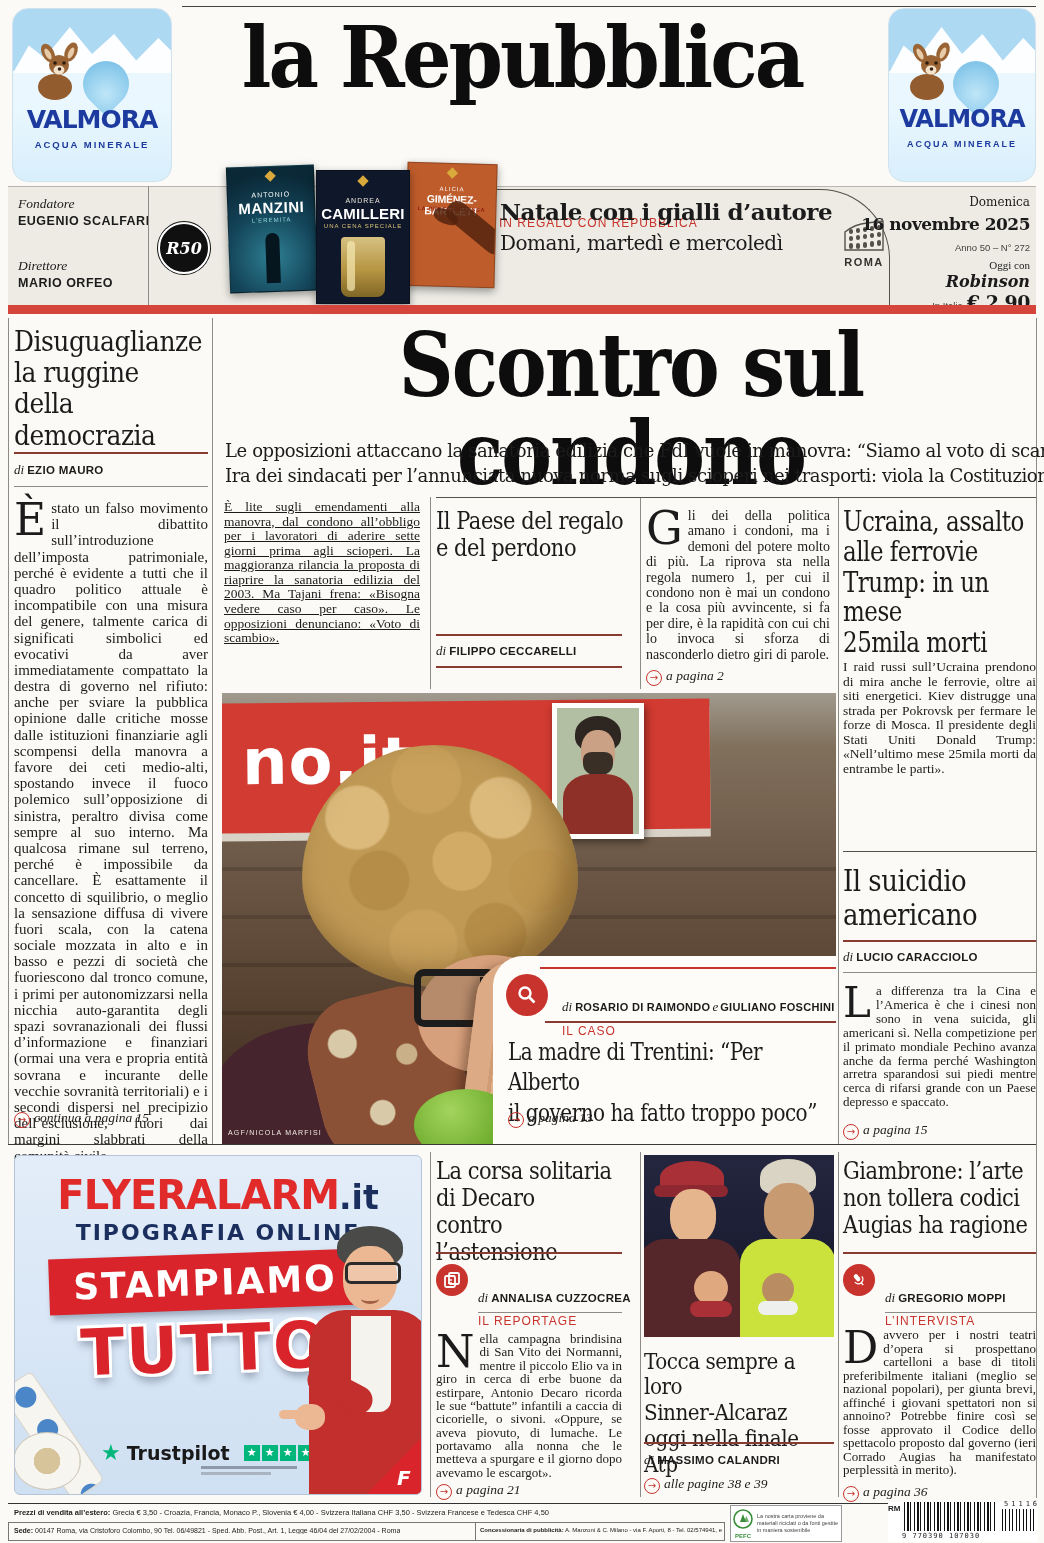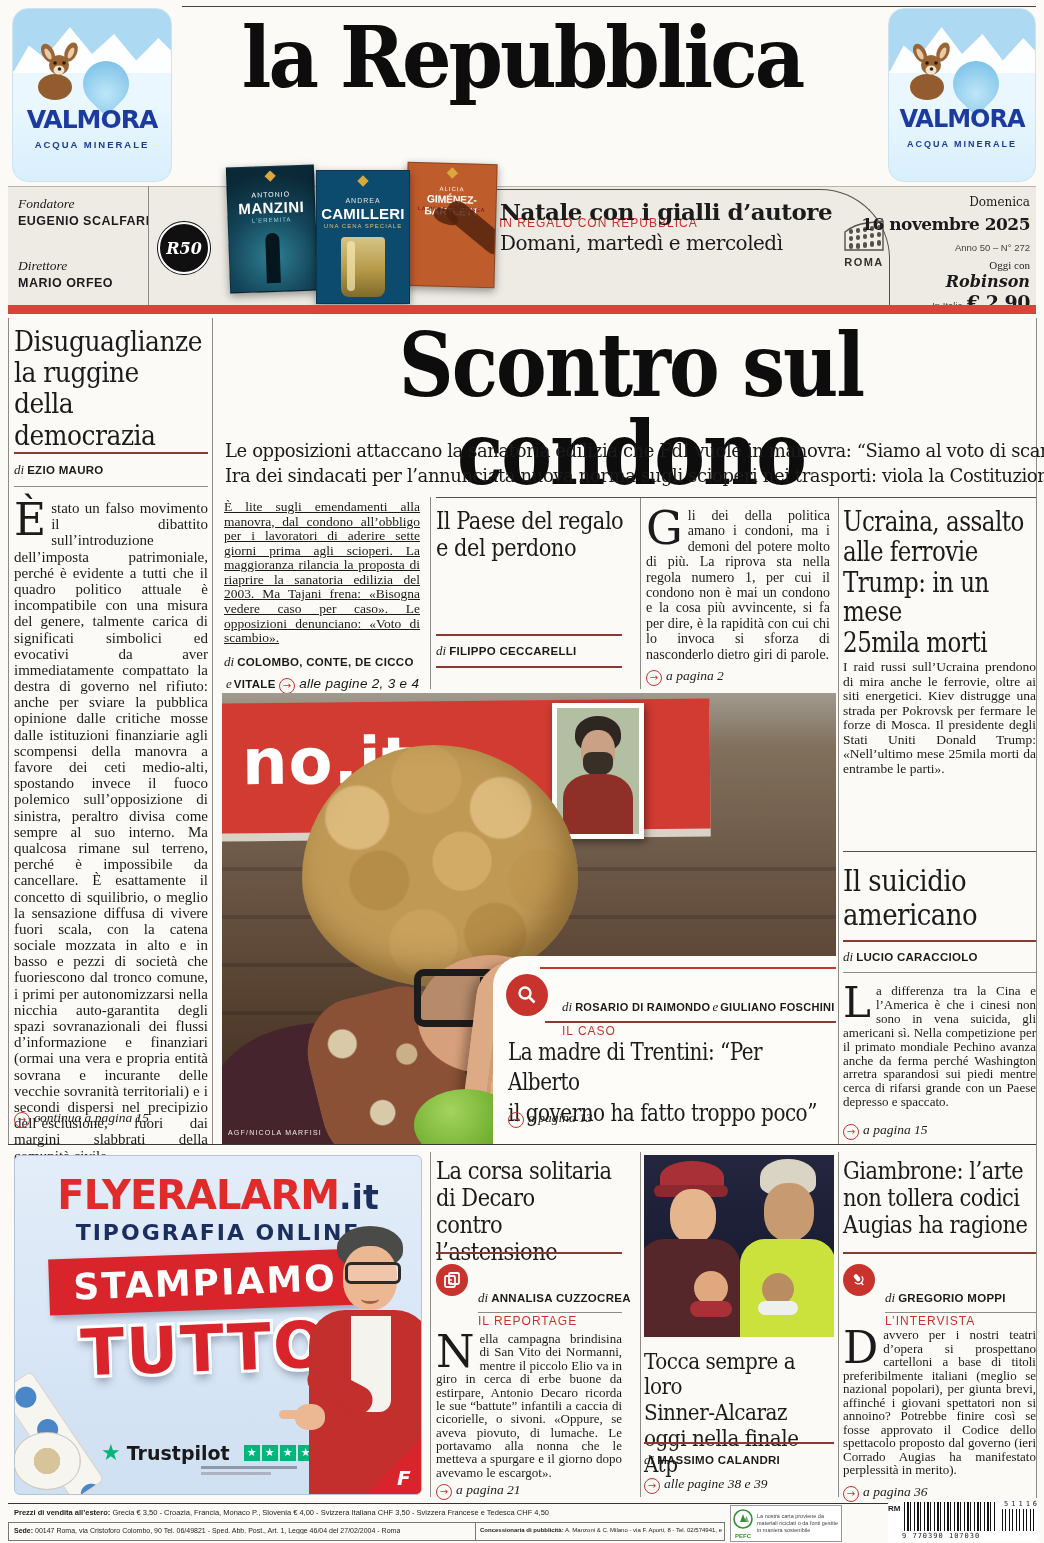--- a/index.html
+++ b/index.html
@@ -86,21 +86,21 @@
   <div class="abs vr" style="left:148px;top:186px;height:119px;"></div>
   <div class="abs" style="left:158px;top:222px;width:48px;height:48px;border-radius:50%;background:#101010;color:#fff;display:flex;align-items:center;justify-content:center;font-family:'DejaVu Serif',serif;font-style:italic;font-weight:bold;font-size:16px;border:2px solid #fff;box-shadow:0 0 0 1px #101010;">R50</div>
 
   <div class="abs book" style="left:228px;top:166px;width:86px;height:124px;transform:rotate(-2deg);background:radial-gradient(circle at 50% 72%,#2e7f93 0%,#14455a 45%,#0a2836 85%);z-index:2;">
     <div class="abs" style="left:39px;top:5px;width:8px;height:8px;background:#d9a93c;transform:rotate(45deg);"></div>
     <div class="abs ctr sans" style="left:0;top:24px;width:86px;font-size:7px;color:#fff;letter-spacing:1px;">ANTONIO</div>
     <div class="abs ctr sans" style="left:0;top:32px;width:86px;font-size:15px;font-weight:bold;color:#fff;letter-spacing:.5px;">MANZINI</div>
     <div class="abs ctr sans" style="left:0;top:50px;width:86px;font-size:6px;color:#8fd4da;letter-spacing:1px;">L’EREMITA</div>
     <div class="abs" style="left:36px;top:66px;width:14px;height:50px;background:#05161f;border-radius:7px 7px 0 0;"></div>
   </div>
-  <div class="abs book" style="left:316px;top:170px;width:92px;height:132px;background:#0c4a6e;z-index:4;">
+  <div class="abs book" style="left:316px;top:170px;width:92px;height:132px;background:#0f172a;z-index:4;">
     <div class="abs" style="left:42px;top:6px;width:8px;height:8px;background:#d9a93c;transform:rotate(45deg);"></div>
     <div class="abs ctr sans" style="left:0;top:26px;width:92px;font-size:7px;color:#e8e3d8;letter-spacing:1px;">ANDREA</div>
     <div class="abs ctr sans" style="left:0;top:34px;width:92px;font-size:15px;font-weight:bold;color:#fff;letter-spacing:.2px;">CAMILLERI</div>
     <div class="abs ctr sans" style="left:0;top:52px;width:92px;font-size:6px;color:#d9c27a;letter-spacing:1px;">UNA CENA SPECIALE</div>
     <div class="abs" style="left:24px;top:66px;width:44px;height:60px;background:linear-gradient(180deg,#e8d089 0%,#c5a045 55%,#8a6d25 100%);border-radius:4px 4px 8px 8px;opacity:.92;"></div>
     <div class="abs" style="left:30px;top:70px;width:8px;height:50px;background:#f6eab4;opacity:.7;border-radius:4px;"></div>
   </div>
   <div class="abs book" style="left:406px;top:163px;width:88px;height:122px;transform:rotate(1.5deg);background:#bf5c2b;z-index:3;">
     <div class="abs" style="left:40px;top:5px;width:8px;height:8px;background:#d9a93c;transform:rotate(45deg);"></div>
     <div class="abs ctr sans" style="left:0;top:22px;width:88px;font-size:6px;color:#fff;letter-spacing:1px;">ALICIA</div>
@@ -175,25 +175,20 @@
   </div>
   <div class="abs pag" style="left:14px;top:1110px;">
     <span class="pmark">→</span><span>continua a pagina 15</span>
   </div>
 
   <div class="abs ctr hl" style="left:224px;top:322px;width:814px;font-size:76px;letter-spacing:-2px;transform:scaleY(1.16);transform-origin:50% 0;line-height:1;color:#0d0d0d;">Scontro sul condono</div>
   <div class="abs nowrap" style="left:225px;top:440px;width:814px;font-family:'DejaVu Serif',serif;font-size:18px;letter-spacing:-.4px;">Le opposizioni attaccano la sanatoria edilizia che FdI vuole in manovra: “Siamo al voto di scambio”</div>
   <div class="abs nowrap" style="left:225px;top:465px;width:814px;font-family:'DejaVu Serif',serif;font-size:18px;letter-spacing:-.4px;">Ira dei sindacati per l’annunciata nuova norma sugli scioperi nei trasporti: viola la Costituzione</div>
 
   <div class="abs body" style="left:224px;top:500px;width:196px;text-decoration:underline;">È lite sugli emendamenti alla manovra, dal condono all’obbligo per i lavoratori di aderire sette giorni prima agli scioperi. La maggioranza rilancia la proposta di riaprire la sanatoria edilizia del 2003. Ma Tajani frena: «Bisogna vedere caso per caso». Le opposizioni denunciano: «Voto di scambio».</div>
-  <div class="abs by" style="left:224px;top:652px;width:200px;line-height:1.6;">
-    <span class="di">di</span><span>COLOMBO, CONTE, DE CICCO</span><br>
-    <span class="cj">e</span><span>VITALE</span>
-    <span class="pag" style="font-weight:normal;"><span class="pmark">→</span><span>alle pagine 2, 3 e 4</span></span>
-  </div>
 
   <div class="abs ttl" style="left:436px;top:508px;width:190px;font-size:21px;transform:scaleY(1.15);">Il Paese del regalo
 e del perdono</div>
   <div class="abs redline" style="left:436px;top:634px;width:186px;height:2px;"></div>
   <div class="abs by" style="left:436px;top:643px;">
     <span class="di">di</span><span>FILIPPO CECCARELLI</span>
   </div>
   <div class="abs redline" style="left:436px;top:666px;width:186px;height:2px;"></div>
 
   <div class="abs body" style="left:646px;top:508px;width:184px;font-size:14px;line-height:1.1;">

